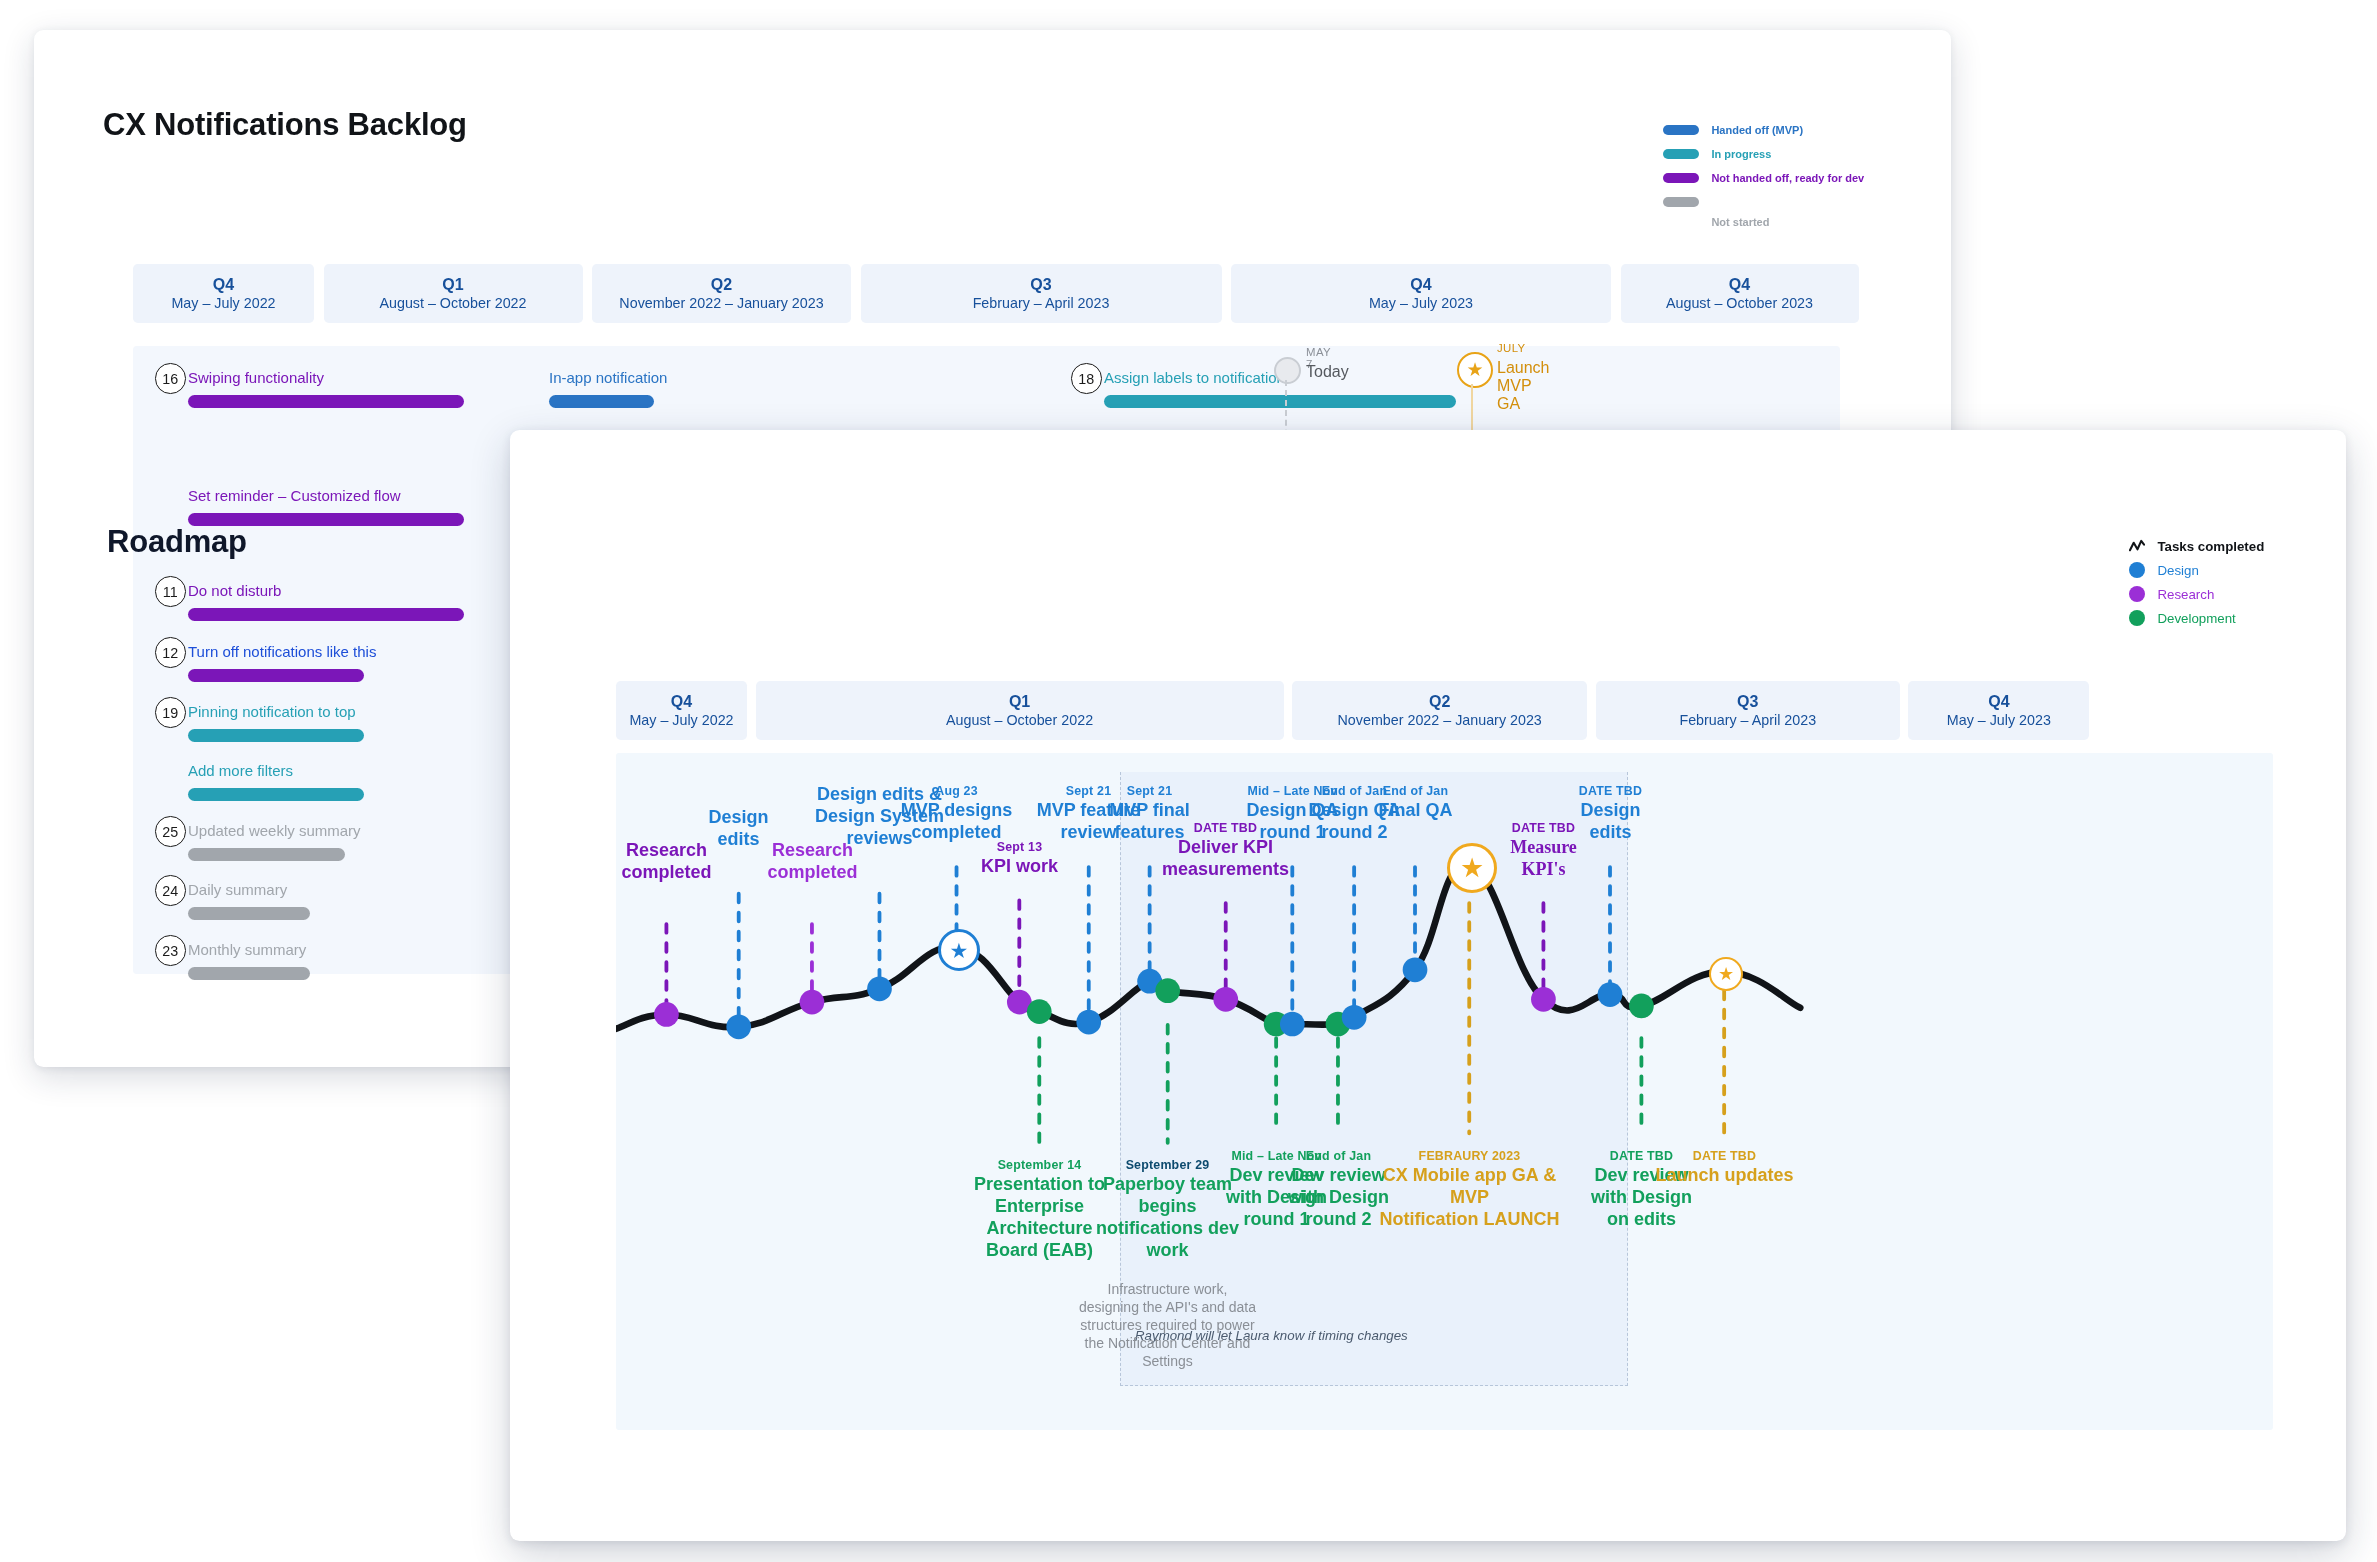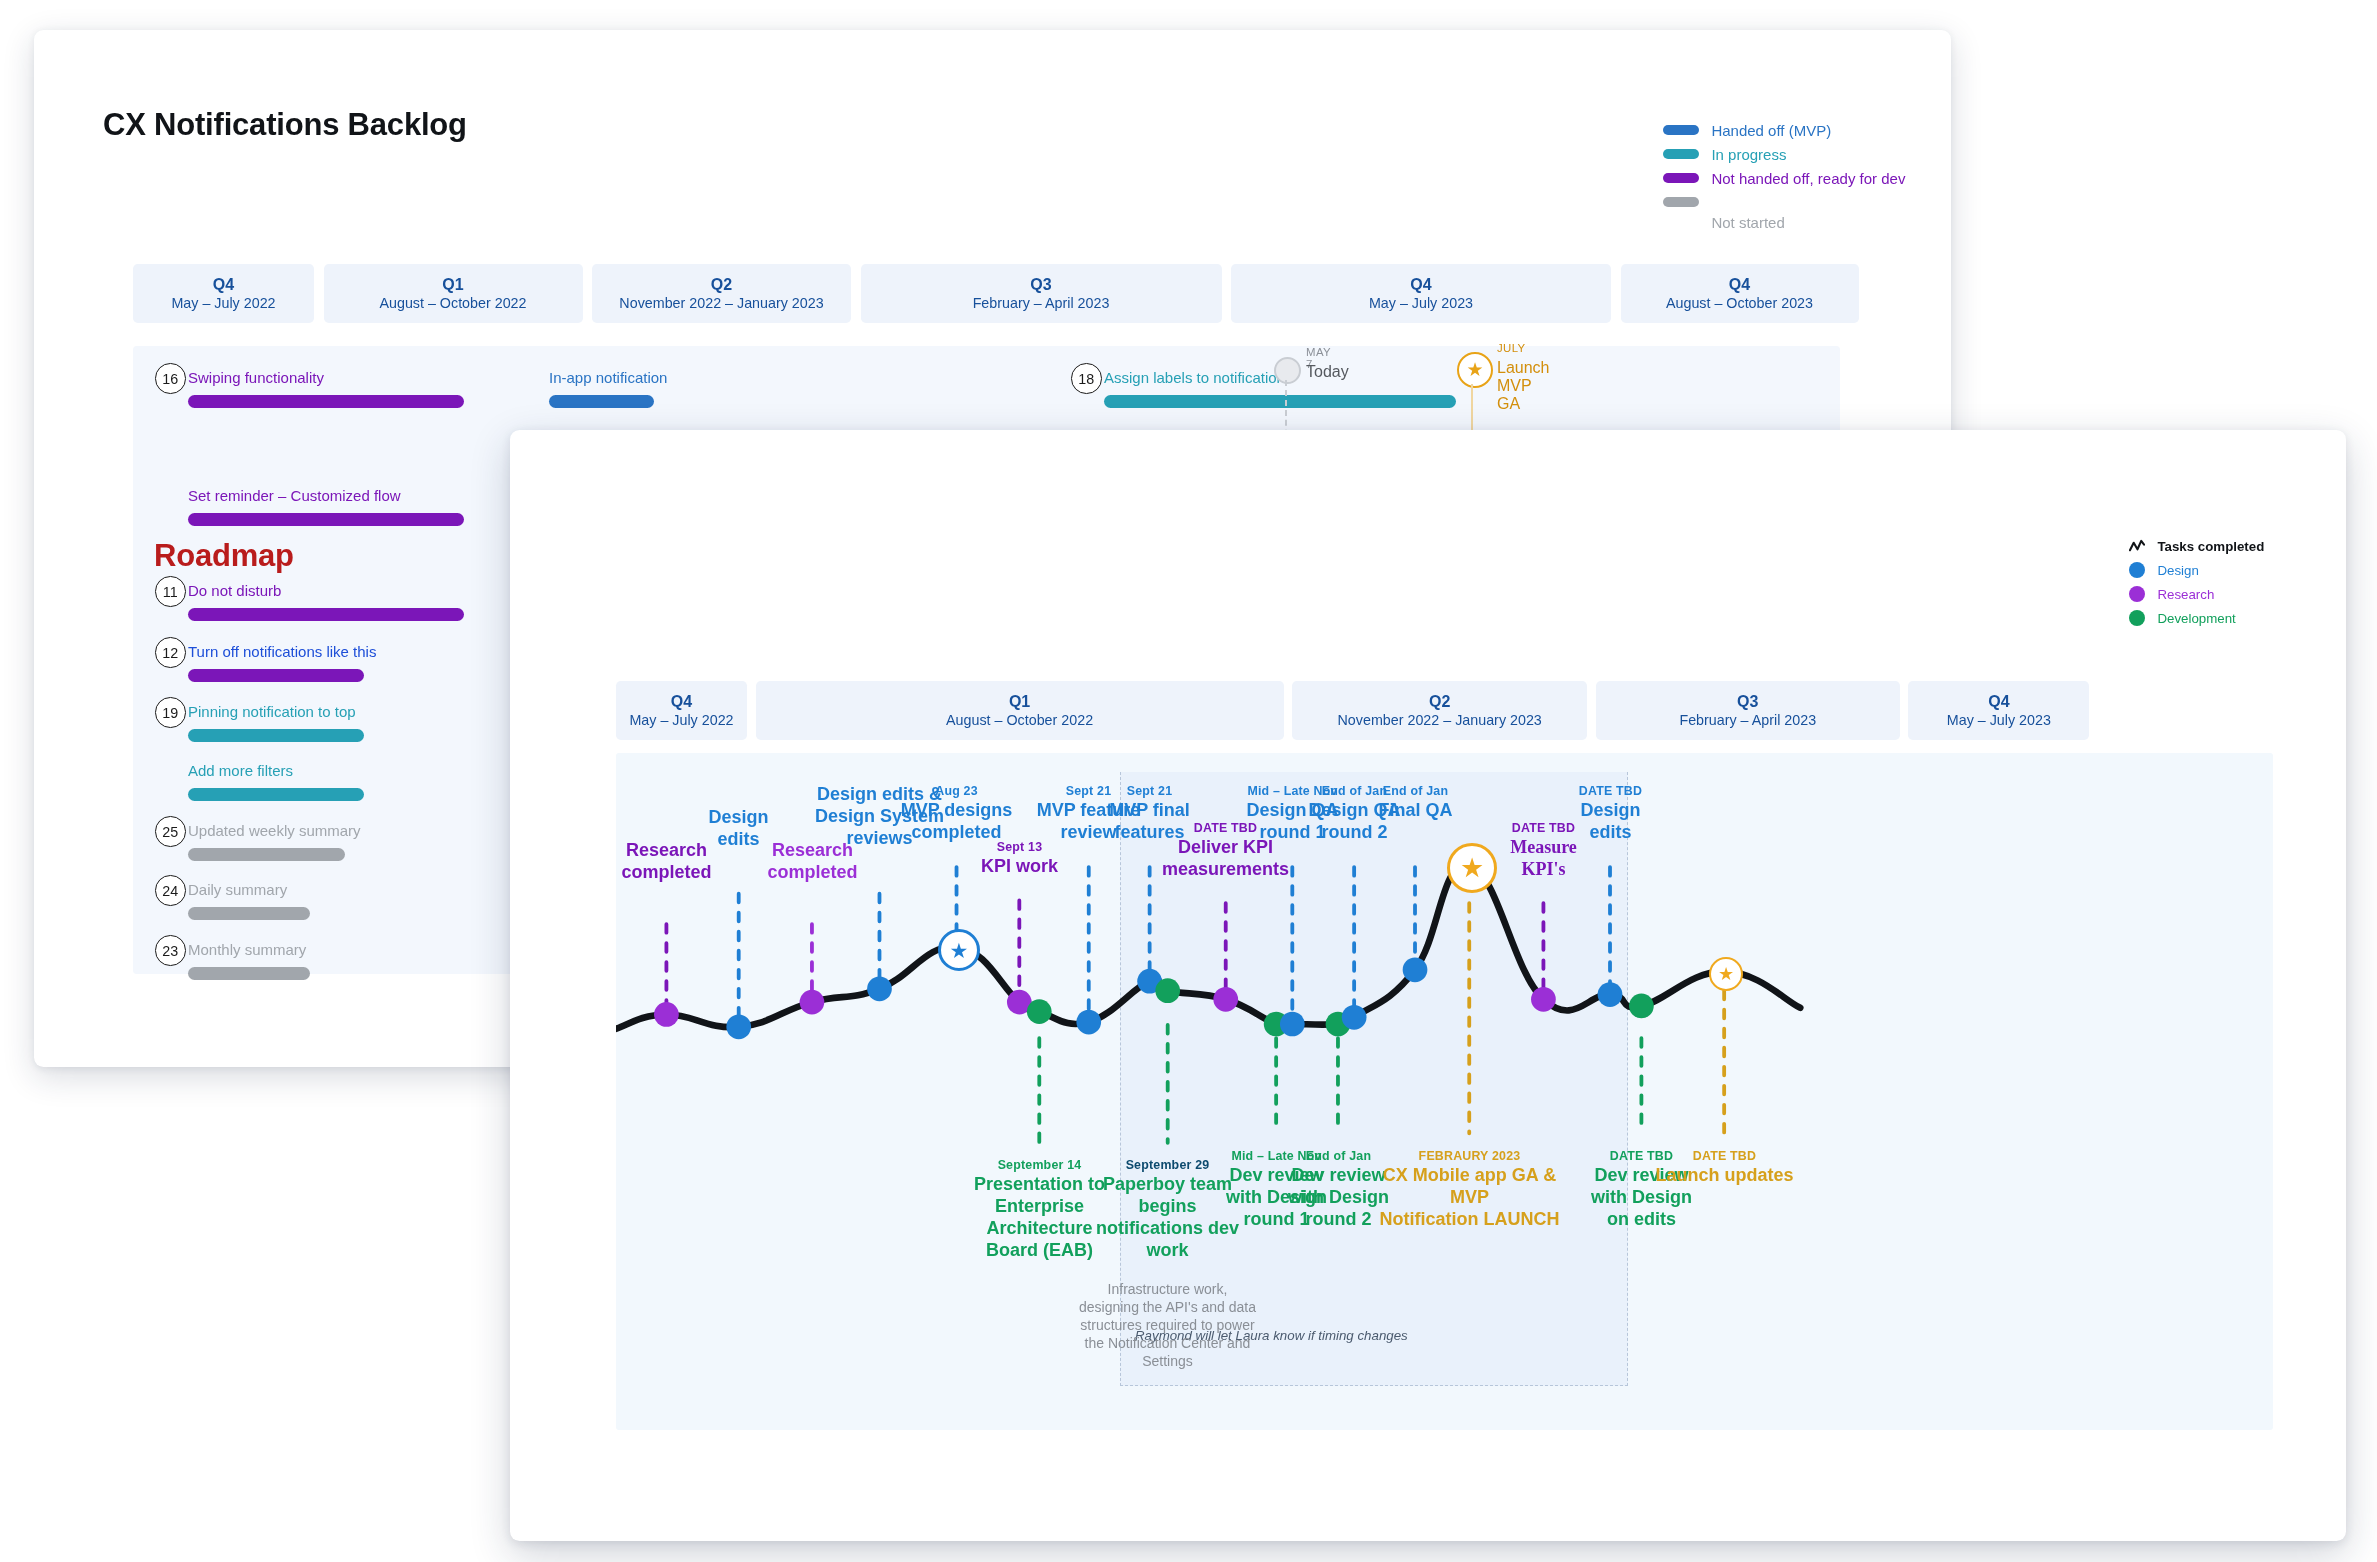--- a/index.html
+++ b/index.html
@@ -26,21 +26,21 @@
     font-size:31px; font-weight:bold; color:#111418;
     letter-spacing:-0.2px;
   }
 
   
   .back-legend{ position:absolute; left:1663px; top:118px; }
   .back-legend .lg-row{ display:flex; align-items:center; height:24px; }
   .back-legend .lg-pill{
     width:36px;height:10.5px;border-radius:5.7px;margin-right:12.4px;flex:none;
   }
-  .back-legend .lg-text{ font-size:15px; }
+  .back-legend .lg-text{ font-size:11px;font-weight:bold; }
 
   
   .qbar-back{ position:absolute; left:133px; top:264px; display:flex; gap:9.5px; }
   .qcell{
     background:#eef3fb; border-radius:4.8px;
     display:flex;flex-direction:column;align-items:center;justify-content:center;
     height:59px; color:#17509b;
   }
   .qcell .q-name{ font-size:16px; font-weight:bold; line-height:19px;}
   .qcell .q-range{ font-size:14.3px; line-height:19px; }
@@ -91,24 +91,23 @@
   .panel-front{
     position:absolute;
     left:510px; top:430px;
     width:1836px; height:1111px;
     background:#ffffff;
     border-radius:9.5px;
     box-shadow:0 13.3px 40px rgba(25,40,70,.20), 0 2.9px 9.5px rgba(25,40,70,.10);
     overflow:hidden;
   }
   .front-title{
-    position:absolute; left:107px; top:538px;
-    font-size:31px; font-weight:bold; color:#b91c1c;
+    position:absolute; left:107px; top:524px;
+    font-size:31px; font-weight:bold; color:#0f172a;
     letter-spacing:-0.2px;
-    margin-left:47px;
   }
   .front-legend{ position:absolute; left:2129px; top:534px; }
   .front-legend .lg-row{ display:flex; align-items:center; height:24px;}
   .front-legend .dot{ width:16px;height:16px;border-radius:50%;margin-right:12.4px;flex:none;}
   .front-legend .wave{ width:16px;height:16px;margin-right:12.4px;flex:none;}
   .front-legend .lg-text{ font-size:13.3px; }
 
   .qbar-front{ position:absolute; left:616px; top:681px; display:flex; gap:8.6px; }
 
   

